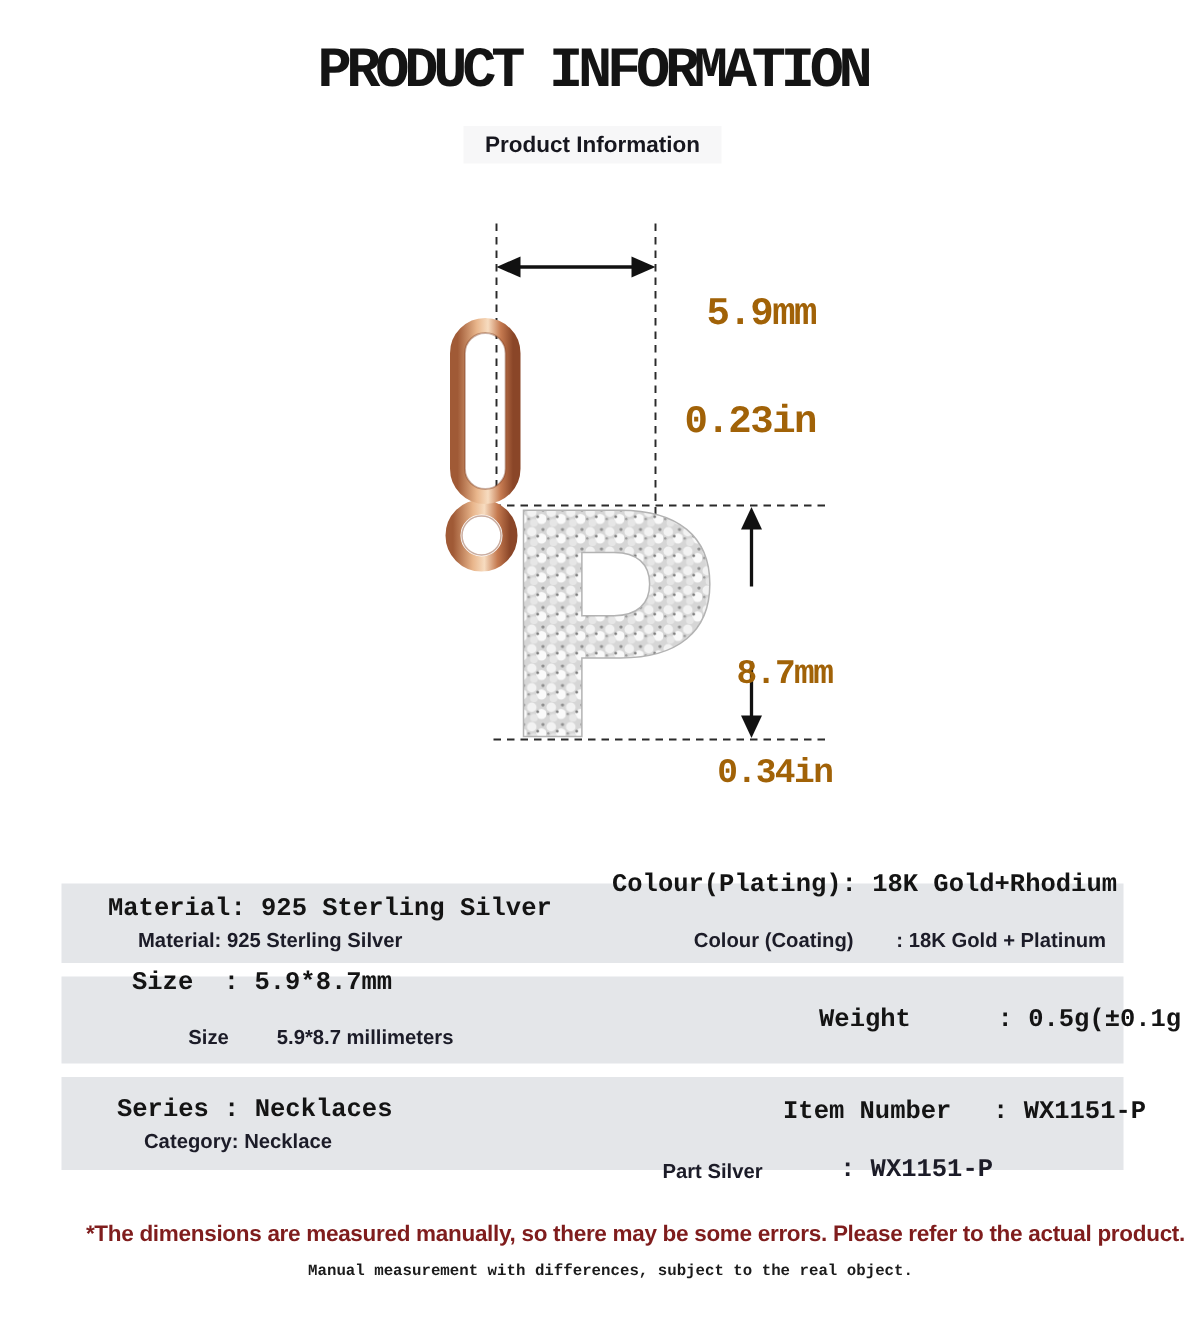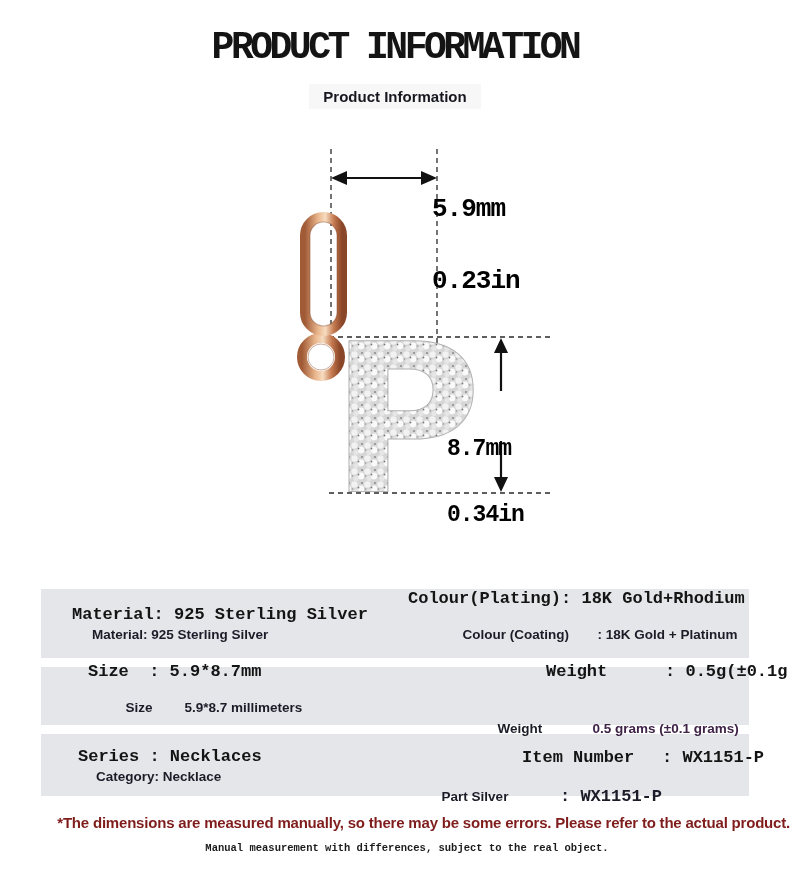--- a/index.html
+++ b/index.html
@@ -10,28 +10,28 @@
   .title{position:absolute;top:26px;left:0;width:100%;text-align:center;
          font-family:"Liberation Mono",monospace;font-weight:700;font-size:38px;
          letter-spacing:-3.5px;color:#141414;white-space:pre;}
   .subtitle-wrap{position:absolute;top:84px;left:0;width:100%;text-align:center;}
   .subtitle{display:inline-block;background:#f7f7f8;padding:4px 14px;
             font-weight:700;font-size:15px;color:#17171f;}
 
   
   .diagram-svg{position:absolute;left:0;top:140px;}
   .dim{position:absolute;font-family:"Liberation Mono",monospace;font-weight:700;
-       color:#000000;text-align:left;white-space:pre;}
+       color:#a16207;text-align:right;white-space:pre;}
   #dim-w{left:432px;top:149px;width:112px;font-size:26px;line-height:24px;letter-spacing:-1px;}
   #dim-h{left:447px;top:394px;width:108px;font-size:23px;line-height:22px;letter-spacing:-1px;}
 
   
   .spec-table{position:absolute;top:589px;left:41px;width:708px;}
   .row{display:flex;background:#e4e6e9;margin-bottom:9px;}
-  .row1{height:69px}.row2{height:58px}.row3{height:62px}
+  .row1{height:53px}.row2{height:58px}.row3{height:62px}
   .cell{width:50%;display:flex;flex-direction:column;justify-content:center;}
   .main{font-family:"Liberation Mono",monospace;font-weight:700;font-size:17px;
         line-height:21px;color:#141414;white-space:pre;}
   .sub{font-weight:700;font-size:13.5px;line-height:16px;color:#1c1c28;
        white-space:pre;margin-top:2px;}
   .lbl{display:inline-block;}
   .purple{color:#3f2347;}
 
   .row1 .cell-l .main{padding-left:31px}
   .row1 .cell-l .sub{padding-left:51px}
@@ -151,23 +151,20 @@
       <div class="cell cell-l">
         <div class="main">Size  : 5.9*8.7mm</div>
         <div class="sub">
           <span class="lbl">Size</span><span class="val">5.9*8.7 millimeters</span>
         </div>
       </div>
       <div class="cell cell-r">
         <div class="main">
           <span class="lbl">Weight</span><span class="val">: 0.5g(±0.1g)</span>
         </div>
-        <div class="sub">
-          <span class="lbl">Weight</span><span class="val purple">0.5 grams (±0.1 grams)</span>
-        </div>
       </div>
     </div>
 
     <div class="row row3">
       <div class="cell cell-l">
         <div class="main">Series : Necklaces</div>
         <div class="sub">Category: Necklace</div>
       </div>
       <div class="cell cell-r">
         <div class="main">

